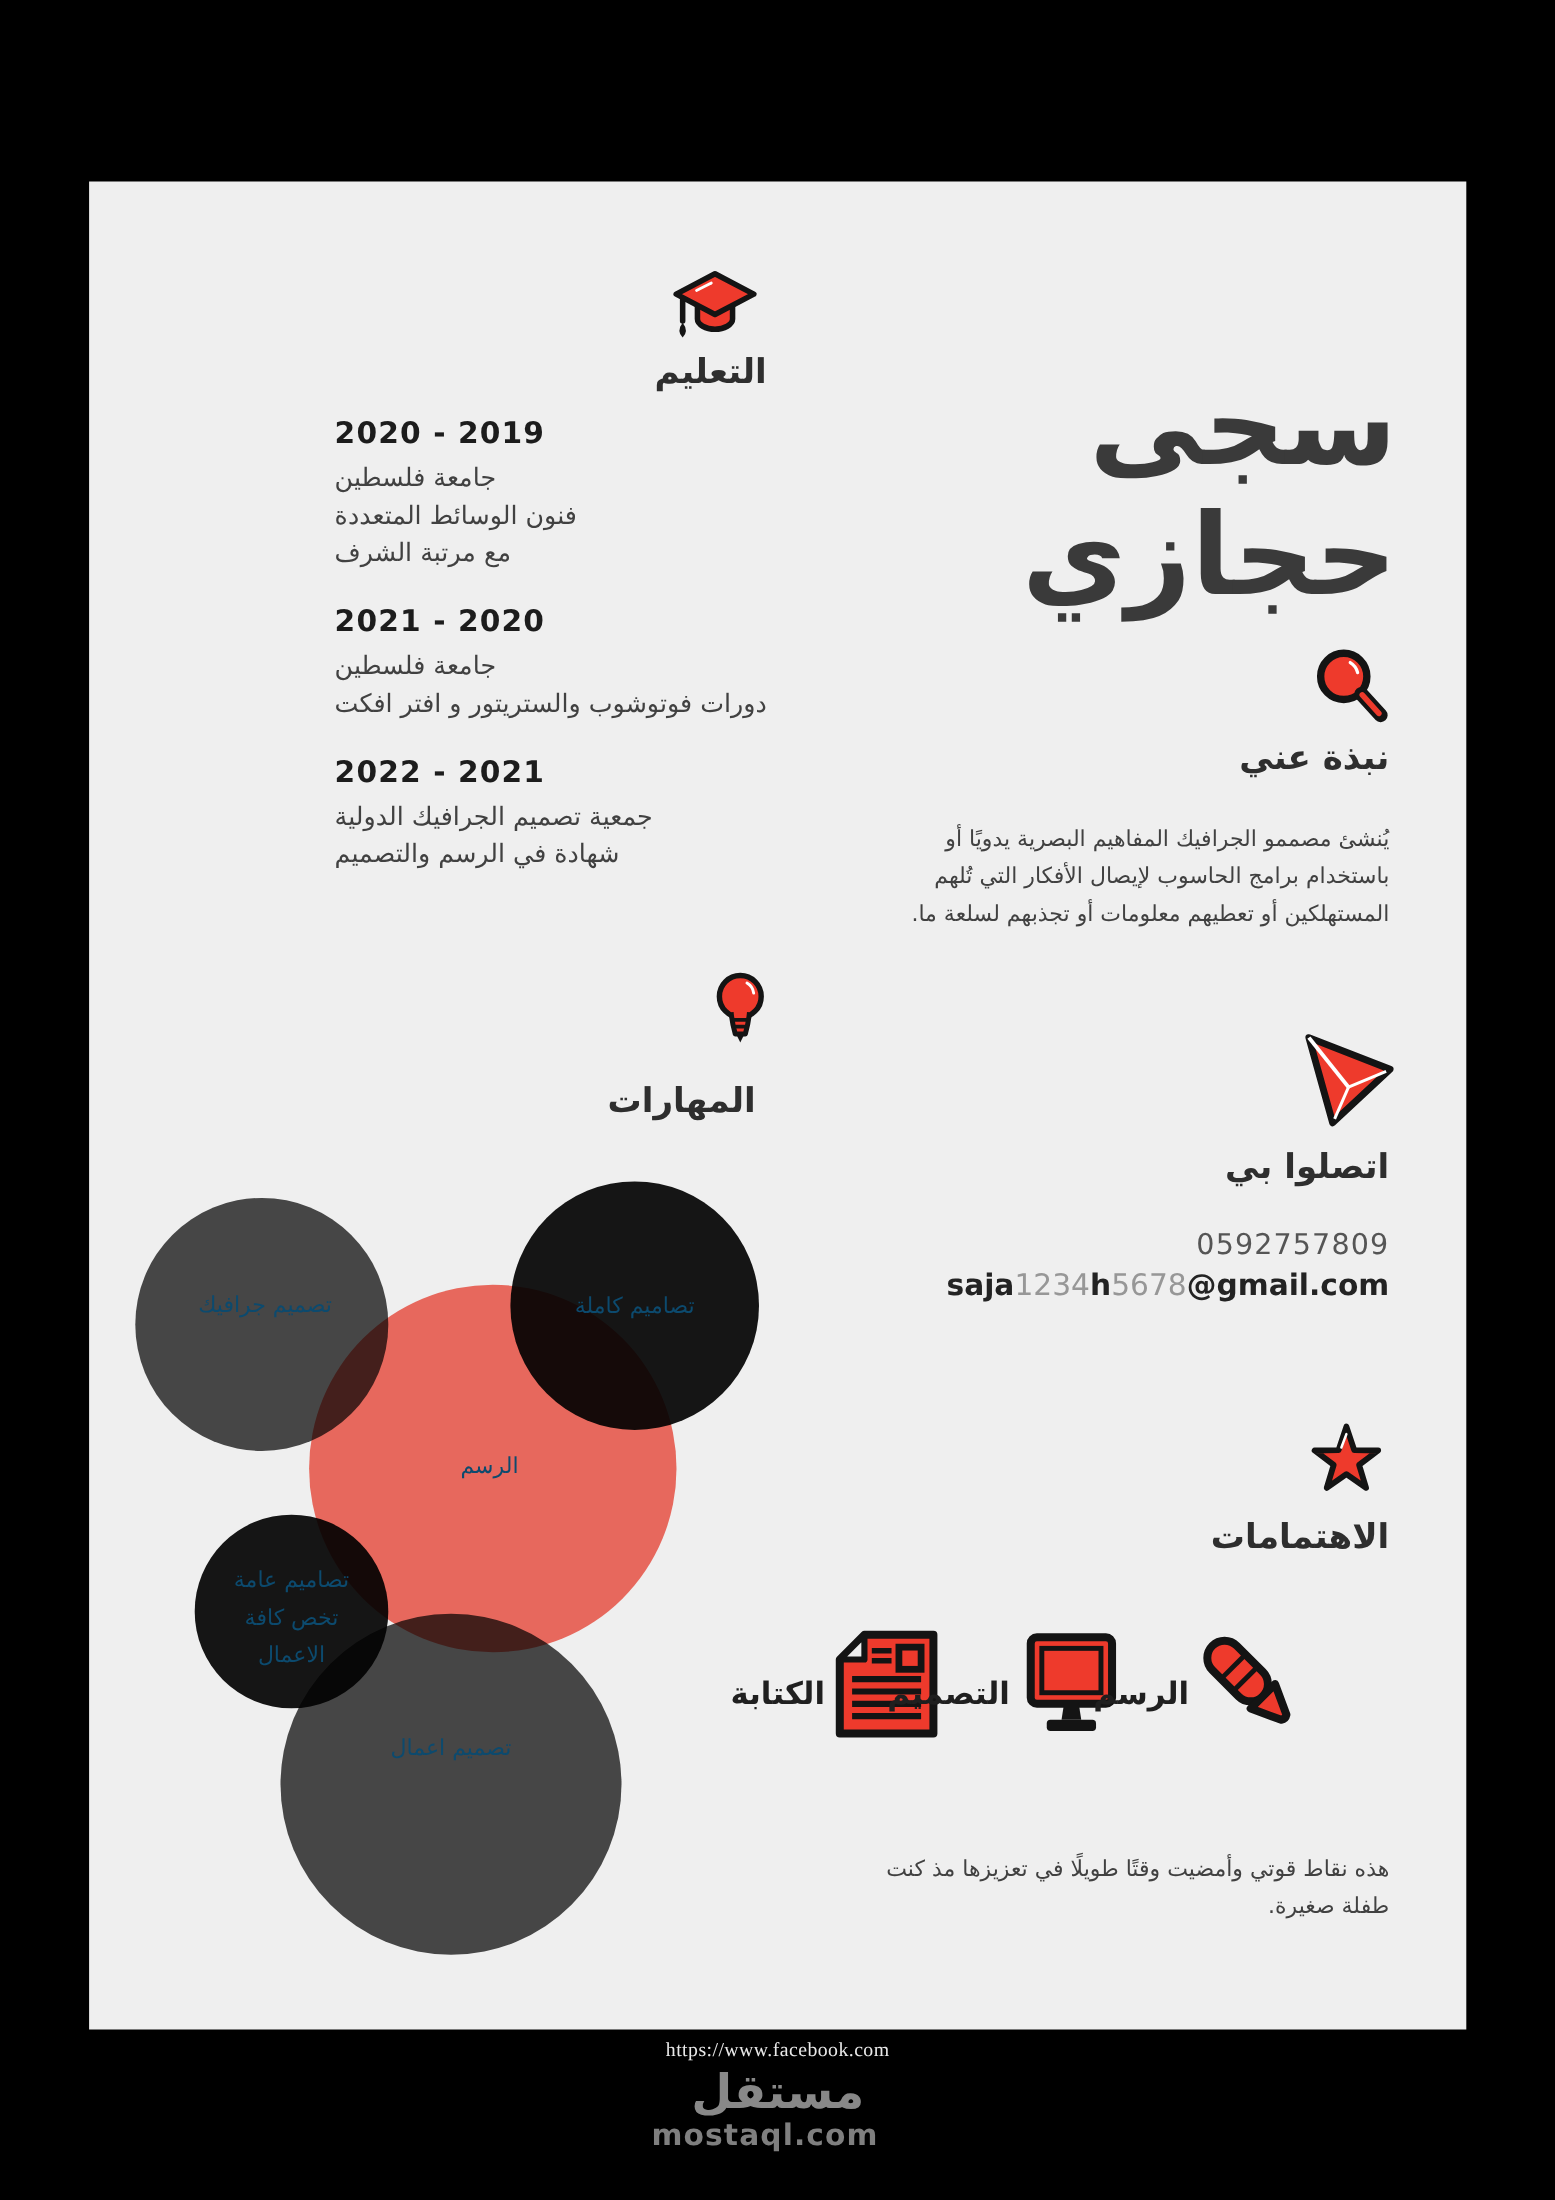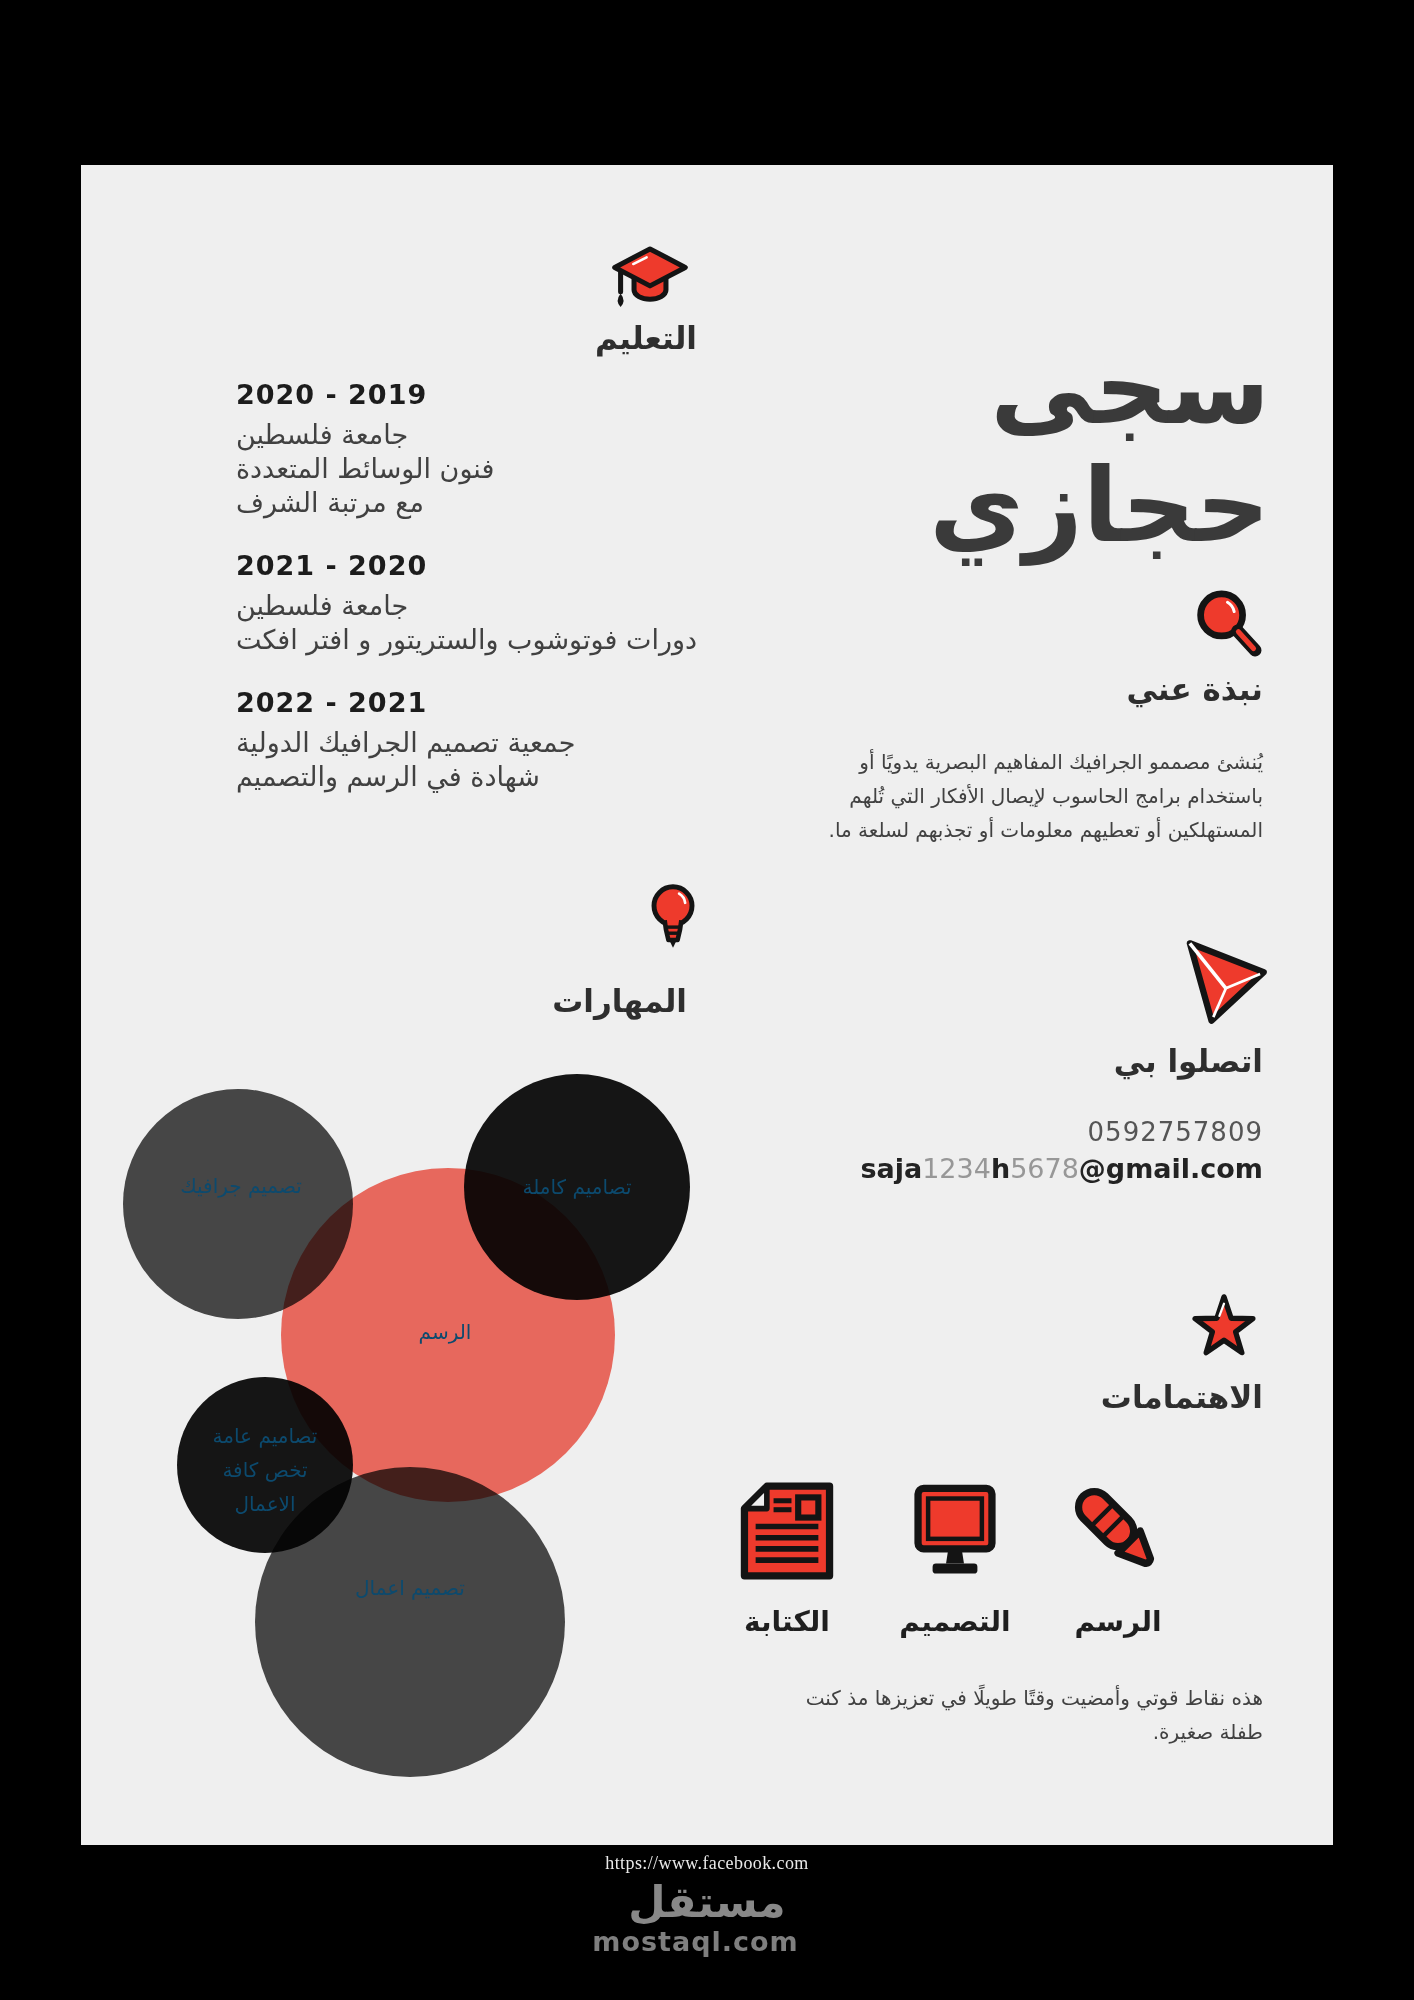--- a/index.html
+++ b/index.html
@@ -10,34 +10,34 @@
   .abs{position:absolute;}
   
   .big-name{font-size:103px;line-height:118px;font-weight:bold;color:#3a3a3a;
             text-align:right;letter-spacing:-2px;}
   .section-heading{font-size:31px;font-weight:bold;color:#2e2e2e;white-space:nowrap;}
   .body-text{font-size:20px;color:#414141;line-height:34px;text-align:right;
              white-space:pre-line;}
   .edu-entry{margin-bottom:30px;text-align:left;}
   .edu-period{font-size:27px;font-weight:bold;color:#1c1c1c;letter-spacing:1px;
               margin-bottom:8px;}
-  .edu-line{font-size:27px;color:#414141;line-height:34px;white-space:nowrap;}
+  .edu-line{font-size:23px;color:#414141;line-height:34px;white-space:nowrap;}
   .phone{font-size:26px;color:#555;letter-spacing:1px;}
   .email{font-size:27px;font-weight:bold;color:#232323;direction:ltr;white-space:nowrap;}
   .email .lite{color:#979797;font-weight:normal;}
   
   .bubble{position:absolute;border-radius:50%;mix-blend-mode:multiply;}
   .bubble-gray{background:#4a4a4a;}
   .bubble-black{background:#161616;}
   .bubble-red{background:#f76f63;}
   .bubble-label{position:absolute;transform:translate(-50%,-50%);color:#0c4a6e;
                 font-size:20px;line-height:34px;text-align:center;white-space:pre-line;
                 z-index:5;}
   
-  .interest-item{position:absolute;width:150px;display:flex;flex-direction:column;
+  .interest-item{position:absolute;width:150px;display:flex;flex-direction:row;
                  align-items:center;}
   .interest-label{margin-top:16px;font-size:28px;font-weight:bold;color:#1f1f1f;}
   
   .footer-url{position:absolute;left:0;width:1414px;top:1853px;text-align:center;
               color:#e9e9e9;font-size:18px;letter-spacing:.4px;direction:ltr;font-family:Liberation Serif, serif;}
   .wm-ar{position:absolute;left:0;width:1414px;top:1878px;text-align:center;
          color:#888;font-size:43px;font-weight:bold;line-height:48px;}
   .wm-en{position:absolute;left:0;width:1391px;top:1926px;text-align:center;
          color:#7f7f7f;font-size:27px;font-weight:bold;letter-spacing:1px;direction:ltr;}
   svg{display:block;}

